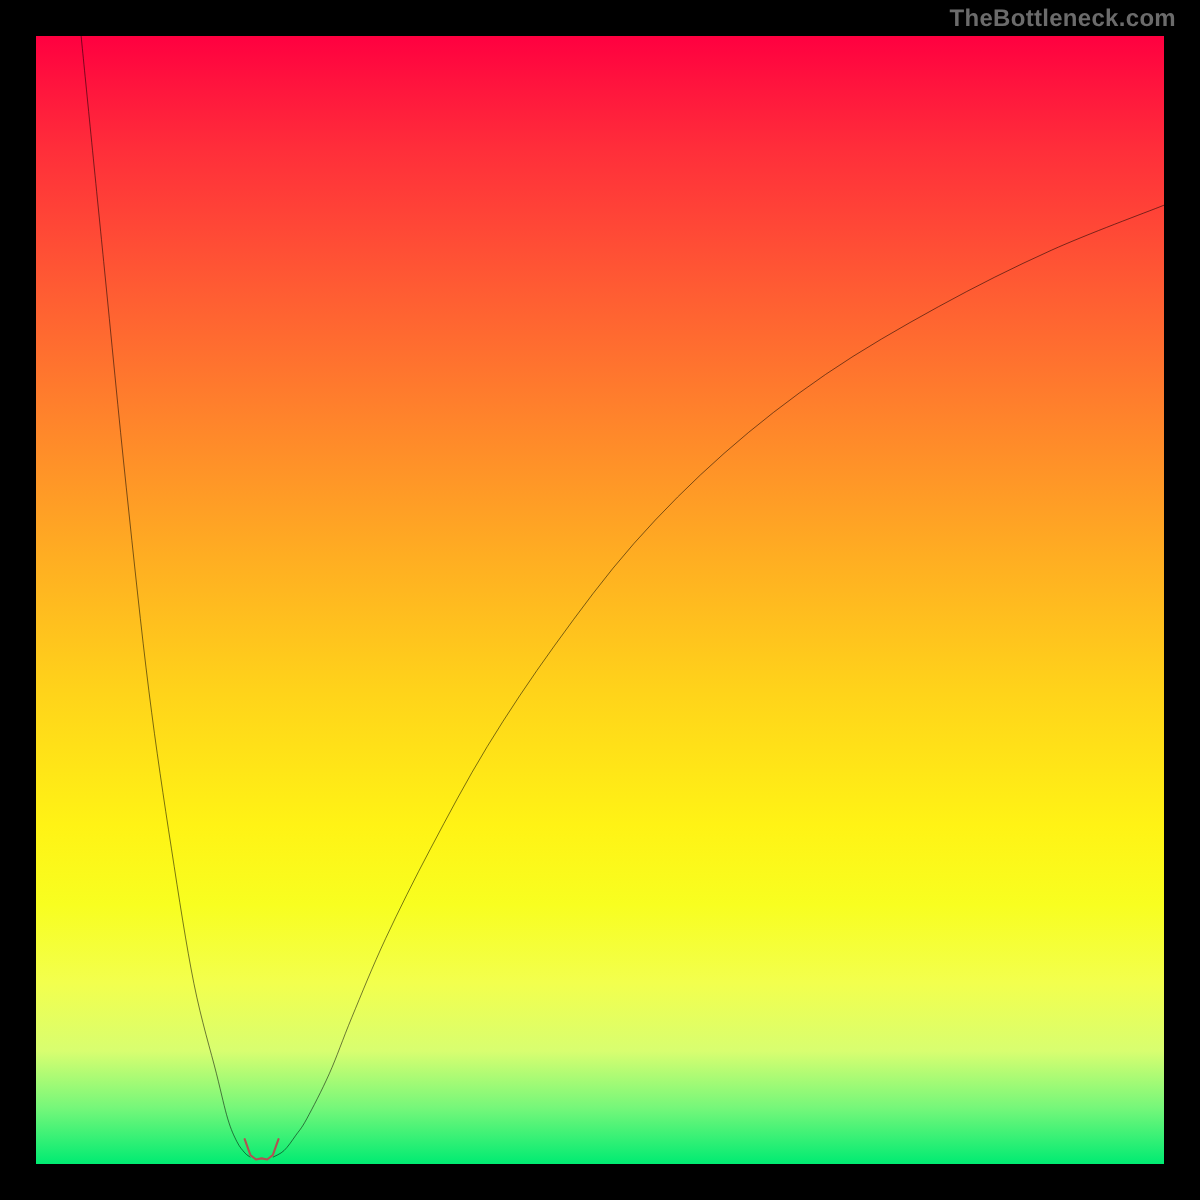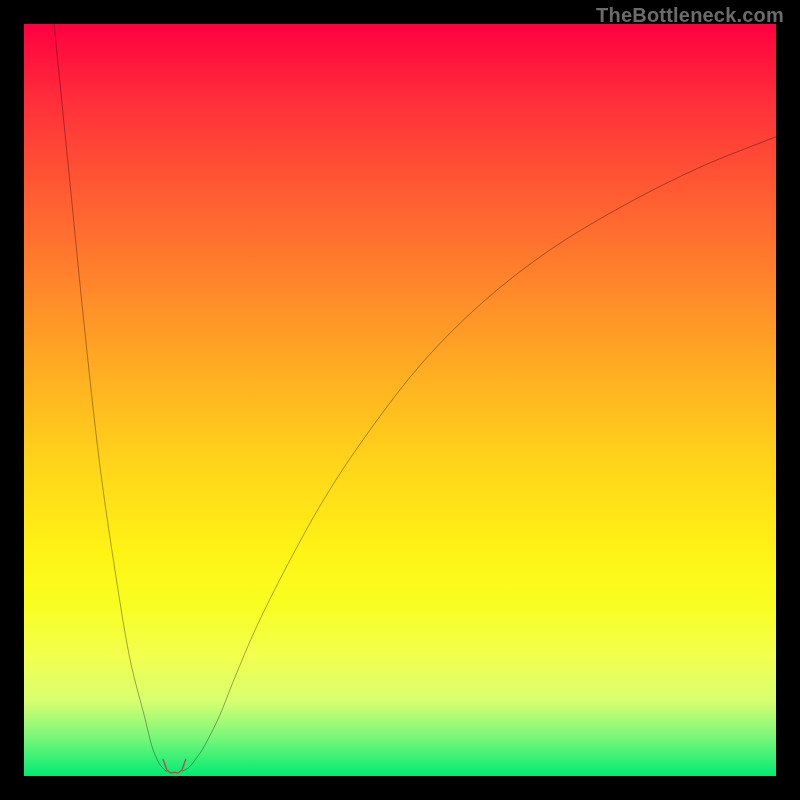--- a/index.html
+++ b/index.html
@@ -41,21 +41,21 @@
   svg.curves {
     position: absolute;
     inset: 0;
     width: 100%;
     height: 100%;
   }
   .watermark {
     position: absolute;
     top: 4px;
     right: 16px;
-    font-size: 20px;
+    font-size: 16px;
     font-weight: 600;
     color: #6b6b6b;
     letter-spacing: 0.2px;
     user-select: none;
   }
 </style>
 </head>
 <body>
 
 <div class="frame">

